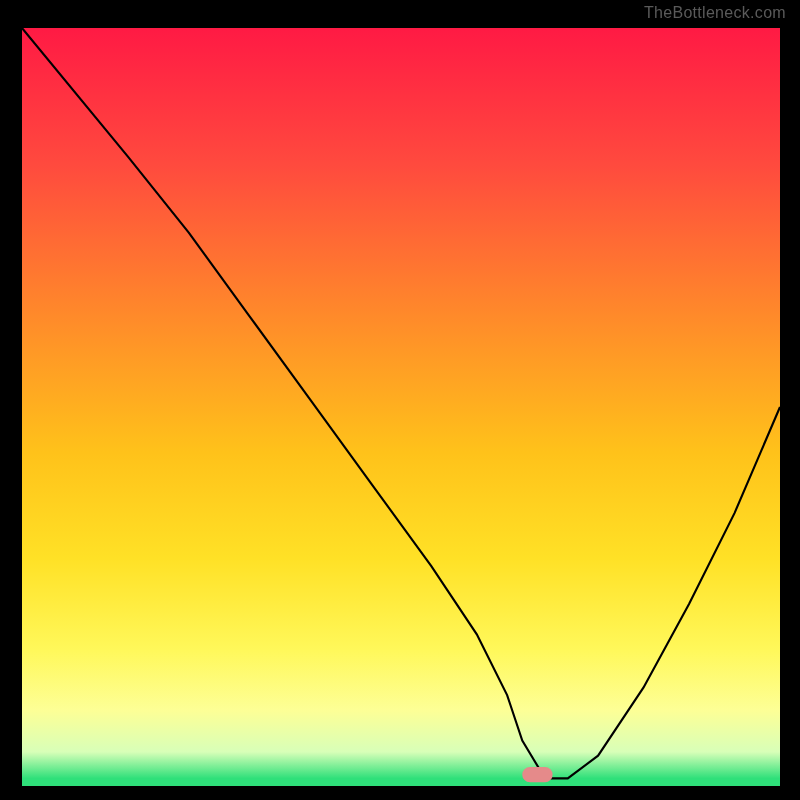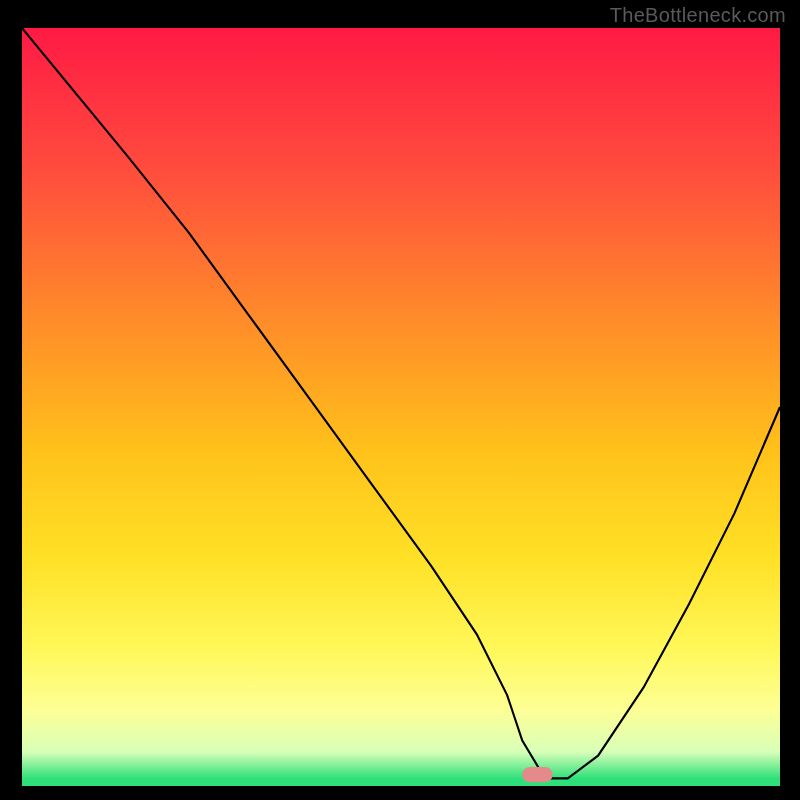--- a/index.html
+++ b/index.html
@@ -9,21 +9,21 @@
     height: 800px;
     background: #000;
     position: relative;
     font-family: Arial, sans-serif;
   }
   .watermark {
     position: absolute;
     top: 4px;
     right: 14px;
     color: #5a5a5a;
-    font-size: 20px;
+    font-size: 16px;
     font-weight: 500;
     letter-spacing: 0.3px;
   }
   .plot {
     position: absolute;
     left: 22px;
     top: 28px;
     width: 758px;
     height: 758px;
   }

